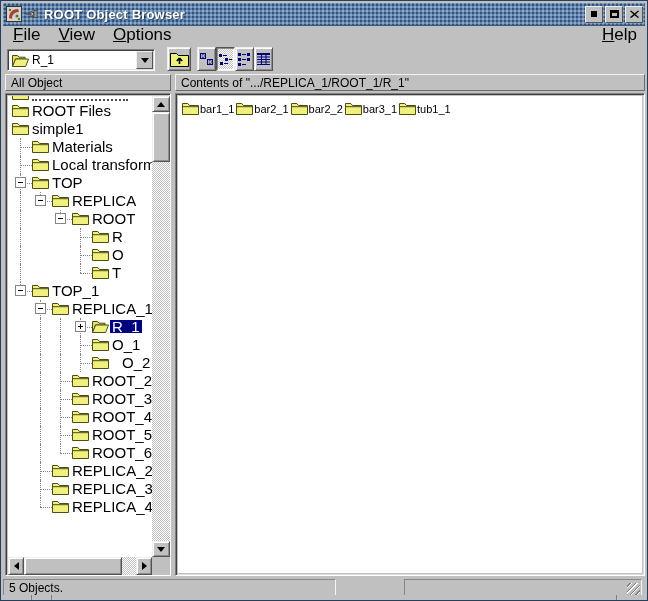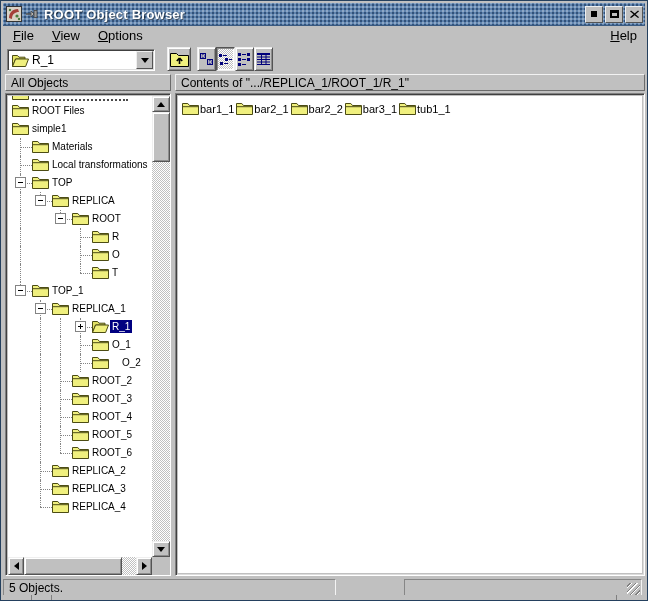--- a/index.html
+++ b/index.html
@@ -32,21 +32,21 @@
     border:1px solid;border-color:#efefef #545454 #545454 #efefef;
     display:flex;align-items:center;justify-content:center;
     font-size:11px;line-height:1;font-weight:bold;
   }
   .g-min{width:6px;height:6px;background:#000;}
   .g-max{width:9px;height:8px;border:2px solid #000;border-top-width:3px;}
   .g-close{font-size:13px;font-weight:bold;transform:scaleX(1.2);}
   
   .menubar{
     position:absolute;left:2px;top:24px;right:2px;height:20px;
-    display:flex;align-items:center;padding-left:4px;font-size:13px;
+    display:flex;align-items:center;padding-left:4px;font-size:17px;
   }
   .menu-item{padding:2px 6px;margin-right:6px;}
   .menu-help{margin-left:auto;margin-right:4px;padding:2px 4px;}
   
   .toolbar{position:absolute;left:2px;top:44px;right:2px;height:29px;}
   .combo{
     position:absolute;left:4px;top:4px;width:148px;height:22px;background:#fff;
     border:1px solid;border-color:#808080 #fff #fff #808080;
     box-shadow:inset 1px 1px 0 #404040, inset -1px -1px 0 #dcdcdc;
     display:flex;align-items:center;padding-left:4px;
@@ -121,21 +121,21 @@
   .tree-row .vline{position:absolute;width:0;border-left:1px dotted #858585;}
   .tree-row .hline{position:absolute;height:0;border-top:1px dotted #858585;top:9px;}
   .ebox{
     position:absolute;top:3px;width:11px;height:11px;background:#fff;
     border:1px solid #848484;
   }
   .ebox::before{content:'';position:absolute;left:2px;right:2px;top:4px;height:1px;background:#000;}
   .ebox.plus::after{content:'';position:absolute;top:2px;bottom:2px;left:4px;width:1px;background:#000;}
   .t-icon{position:absolute;top:2px;width:17px;height:13px;}
   .t-label{
-    position:absolute;top:2px;font-size:10px;line-height:13px;
+    position:absolute;top:2px;font-size:15px;line-height:13px;
     padding:0 2px;white-space:nowrap;
   }
   .t-label.sel{background:var(--selection,#000080);color:#fff;}
   .clipped-row{position:relative;height:6px;overflow:hidden;}
   .clipped-row .t-icon{top:-9px;}
   .clipped-row .frag{position:absolute;left:24px;top:3px;width:96px;border-top:2px dotted #4a4a4a;}
   
   .citem{display:inline-flex;align-items:center;height:15px;margin:0 1px 4px 1px;}
   .citem .c-icon{width:17px;height:13px;}
   .citem .c-label{font-size:11px;margin-left:1px;white-space:nowrap;}
@@ -269,21 +269,21 @@
                 <rect x="0" y="8.5" width="13" height="1"></rect>
                 <rect x="0" y="11" width="13" height="1"></rect>
                 <rect x="4" y="0" width="1" height="12"></rect>
                 <rect x="8.5" y="0" width="1" height="12"></rect>
               </g>
             </svg>
           </span>
         </div></span>
   </div>
 
-  <div class="phead phead-left">All Objects</div>
+  <div class="phead phead-left">All Object</div>
   <div class="phead phead-right">Contents of ".../REPLICA_1/ROOT_1/R_1"</div>
 
   <div class="panel panel-left">
     <div class="tree-view" id="tree-view">
       <div class="clipped-row">
         <span class="t-icon" style="left:4px;">
             <svg width="17" height="13" viewBox="0 0 17 13">
               <path d="M0.5 12.5 V1.5 H5.8 L7.5 3.5 H16.5 V12.5 Z" fill="#f0f07e" stroke="#4c4c14"></path>
               <path d="M0.5 4.7 H16.5" stroke="#4c4c14"></path>
             </svg>

